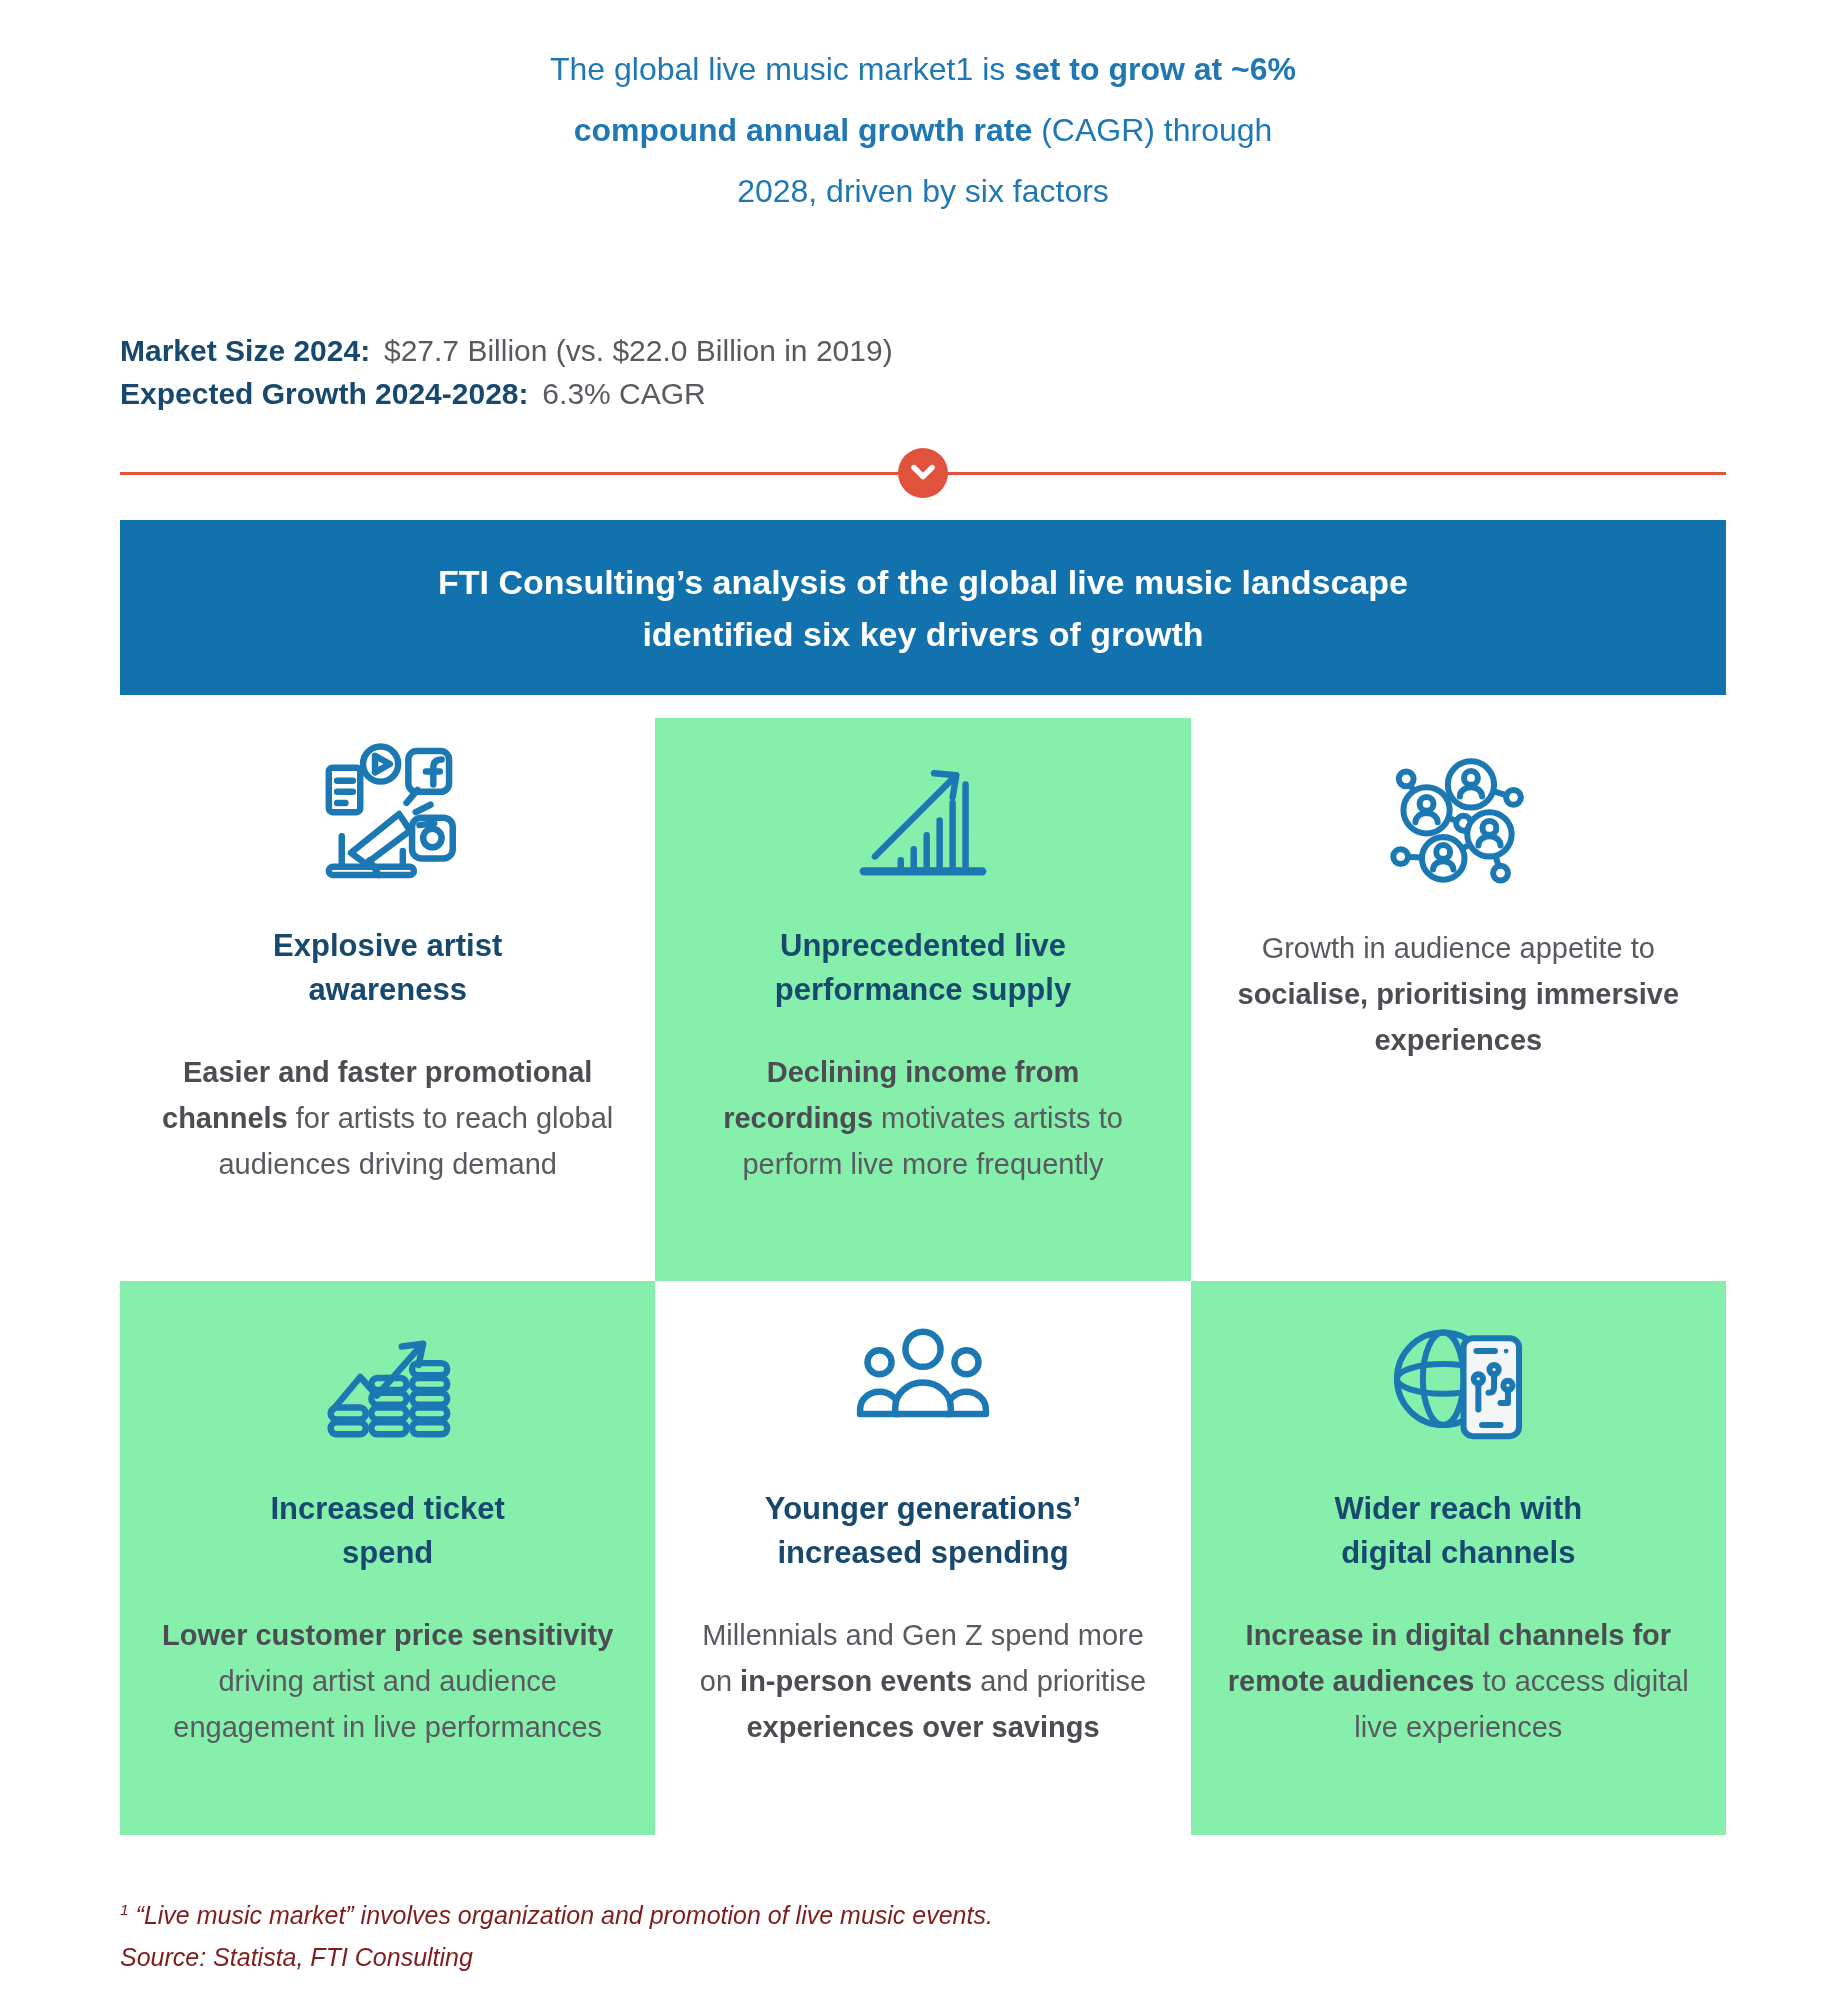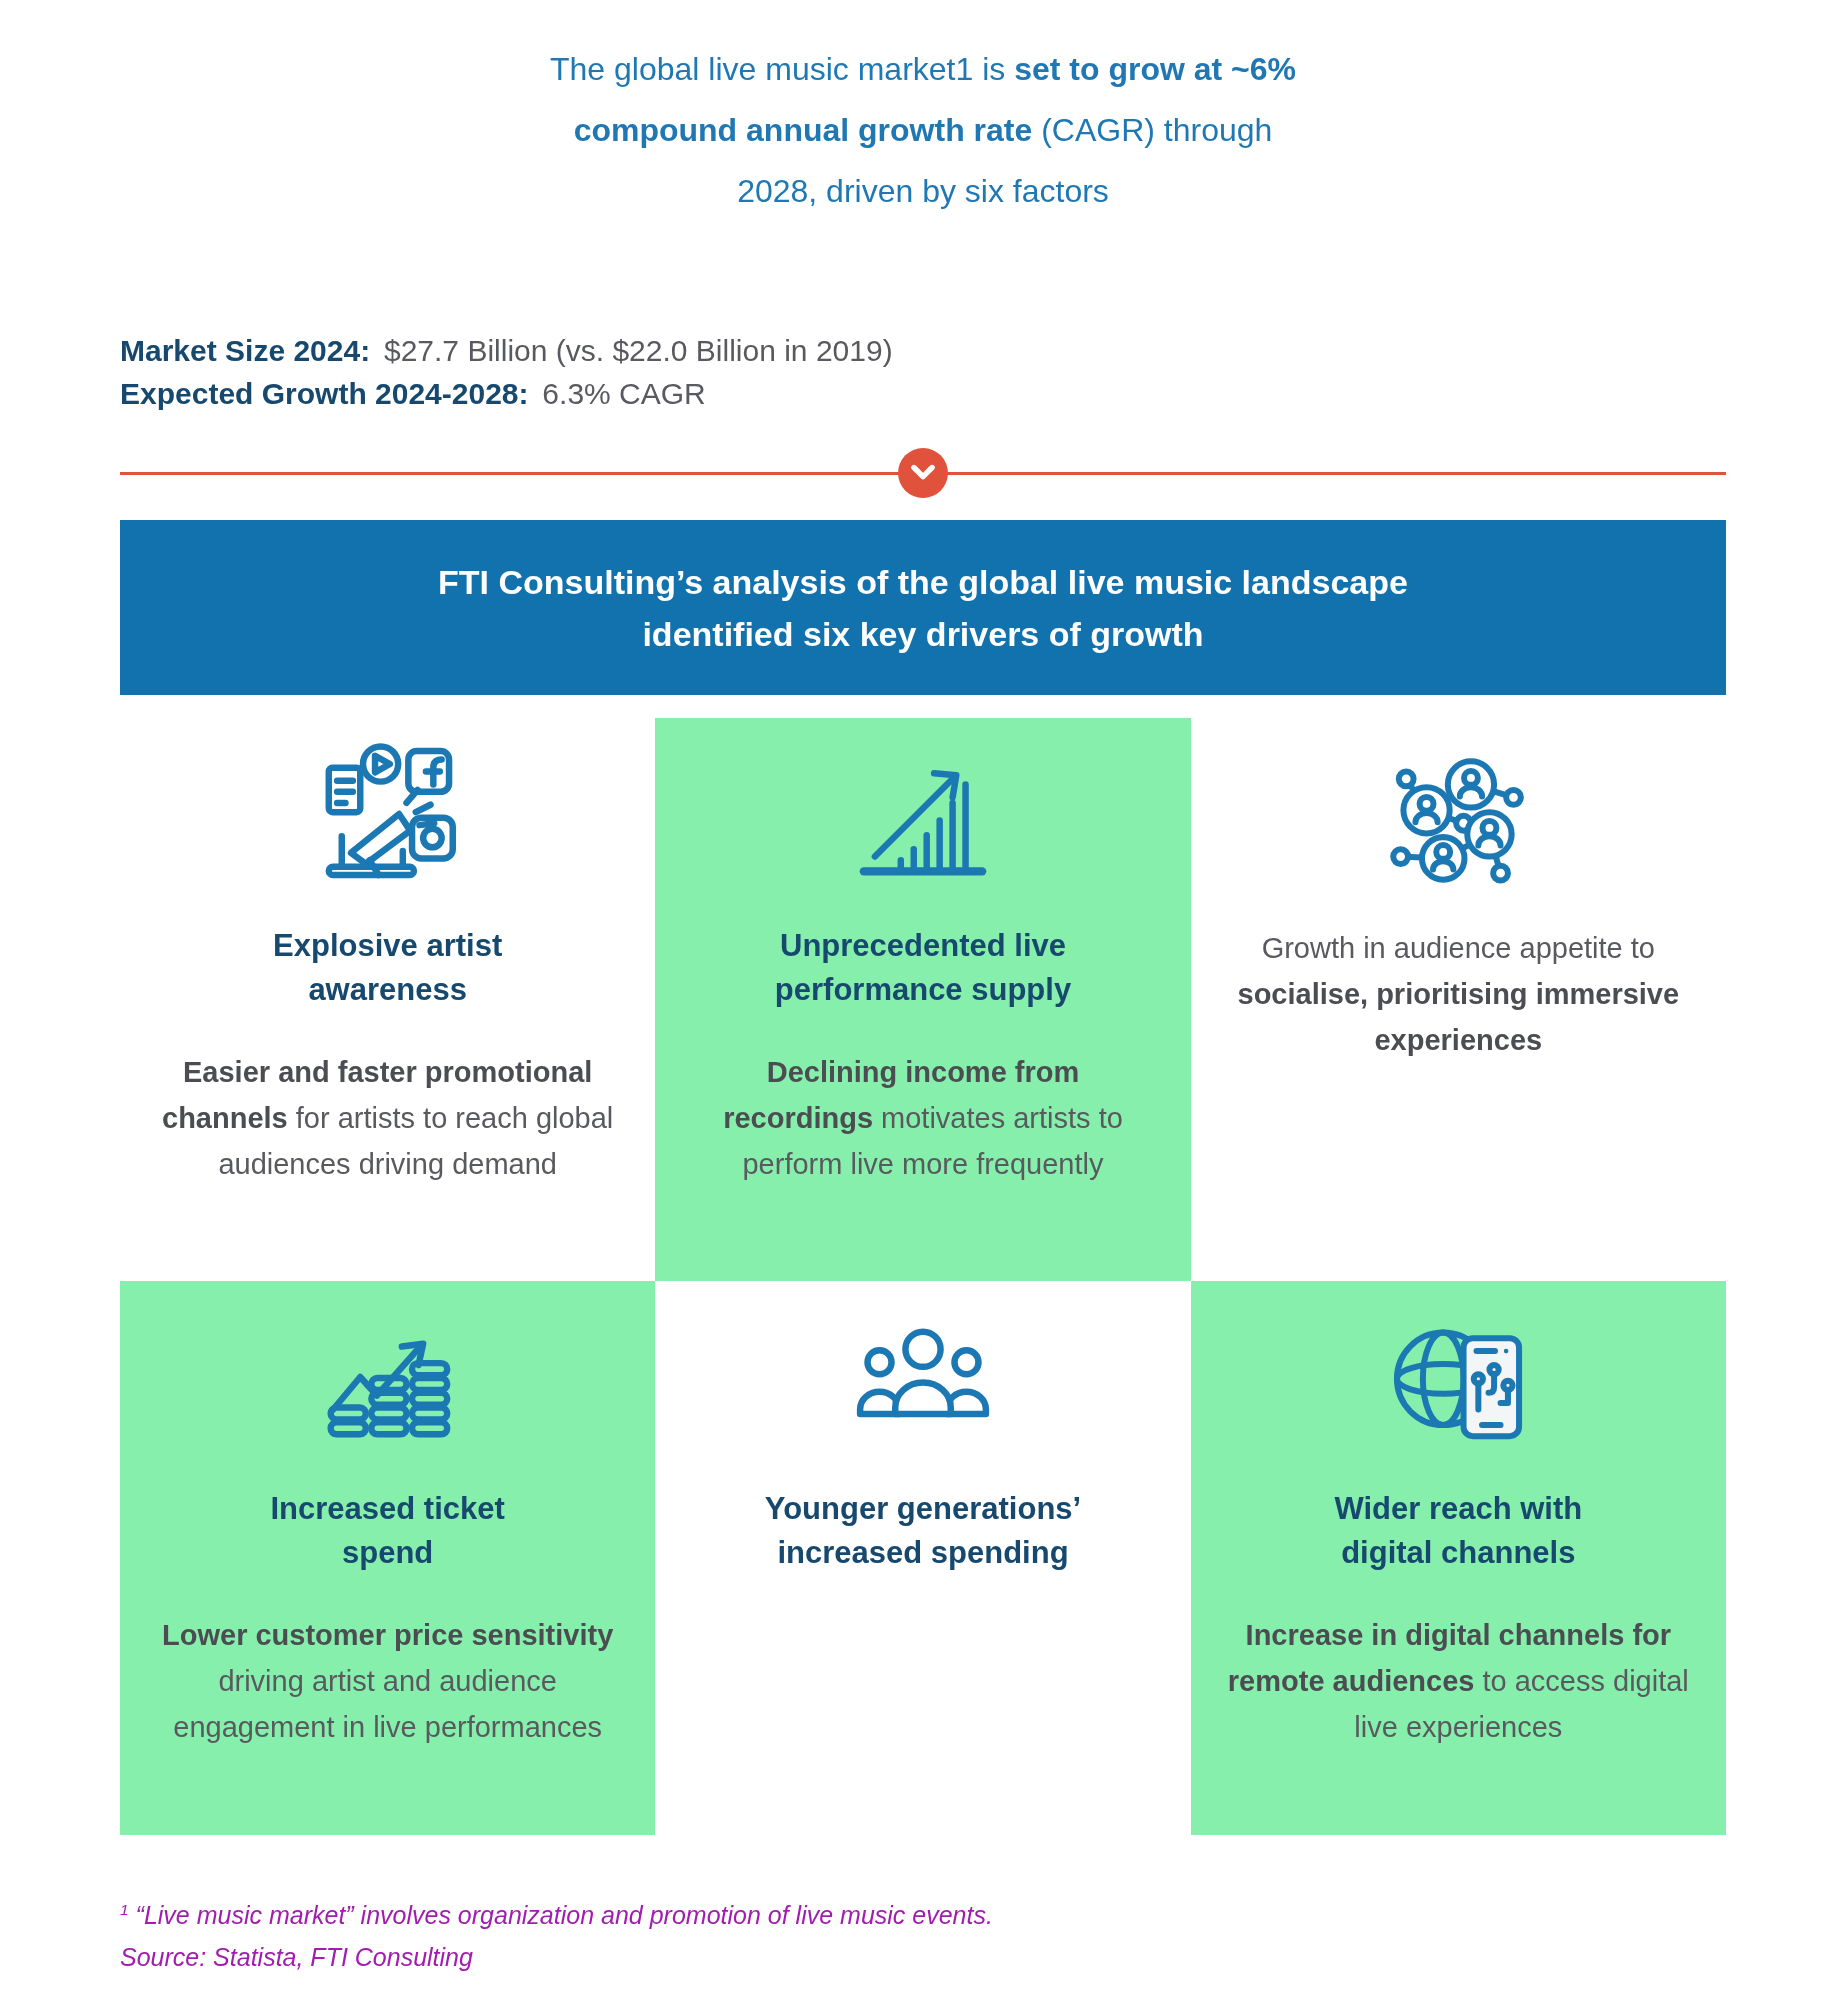--- a/index.html
+++ b/index.html
@@ -36,21 +36,21 @@
   .card{padding:14.8px 35px 18.5px;box-sizing:border-box;}
   .card.gray{background:#86efac;}
   .icon-box{height:148px;margin-top:7.4px;display:flex;align-items:center;justify-content:center;}
   .card-title{margin:36px 0 0;text-align:center;color:#17496f;
               font-size:31px;line-height:44px;font-weight:700;white-space:pre-line;}
   .card-body{margin-top:37px;text-align:center;color:#595a5f;
              font-size:29px;line-height:46px;}
   .card-body .b{font-weight:700;color:#4b4d52;}
 
   
-  .footnotes{margin:59px 0 0 120px;font-style:italic;color:#a21caf;
+  .footnotes{margin:59px 0 0 120px;font-style:italic;color:#7f1d1d;
              font-size:25px;line-height:42px;}
   .footnotes sup{font-size:62%;line-height:0;}
 
   svg{display:block;}
 </style>
 </head>
 <body>
 
 <div class="page">
 
@@ -179,20 +179,21 @@
           <circle cx="33" cy="64" r="13"></circle>
           <path d="M12 120 v-5 a21 19 0 0 1 42 0 v5 z"></path>
           <circle cx="127" cy="64" r="13"></circle>
           <path d="M106 120 v-5 a21 19 0 0 1 42 0 v5 z"></path>
           <circle cx="80" cy="50" r="19" fill="#ffffff"></circle>
           <path d="M50 120 v-7 a30 27 0 0 1 60 0 v7 z" fill="#ffffff"></path>
         </svg>
       </div>
       <h3 class="card-title">Younger generations’
 increased spending</h3>
+      <div class="card-body"><span>Millennials and Gen Z spend more on </span><span class="b">in-person events</span><span> and prioritise </span><span class="b">experiences over savings</span></div>
     </div>
 
     <div class="card gray">
       <div class="icon-box">
         <svg width="148" height="148" viewBox="0 0 160 160" fill="none" stroke="#1b78b3" stroke-width="6.5" stroke-linecap="round" stroke-linejoin="round">
           <circle cx="64" cy="82" r="50"></circle>
           <ellipse cx="64" cy="82" rx="22" ry="50"></ellipse>
           <ellipse cx="64" cy="82" rx="50" ry="16"></ellipse>
           <rect x="86" y="38" width="60" height="106" rx="10" fill="#f4f5f6"></rect>
           <path d="M100 52 h20"></path>

